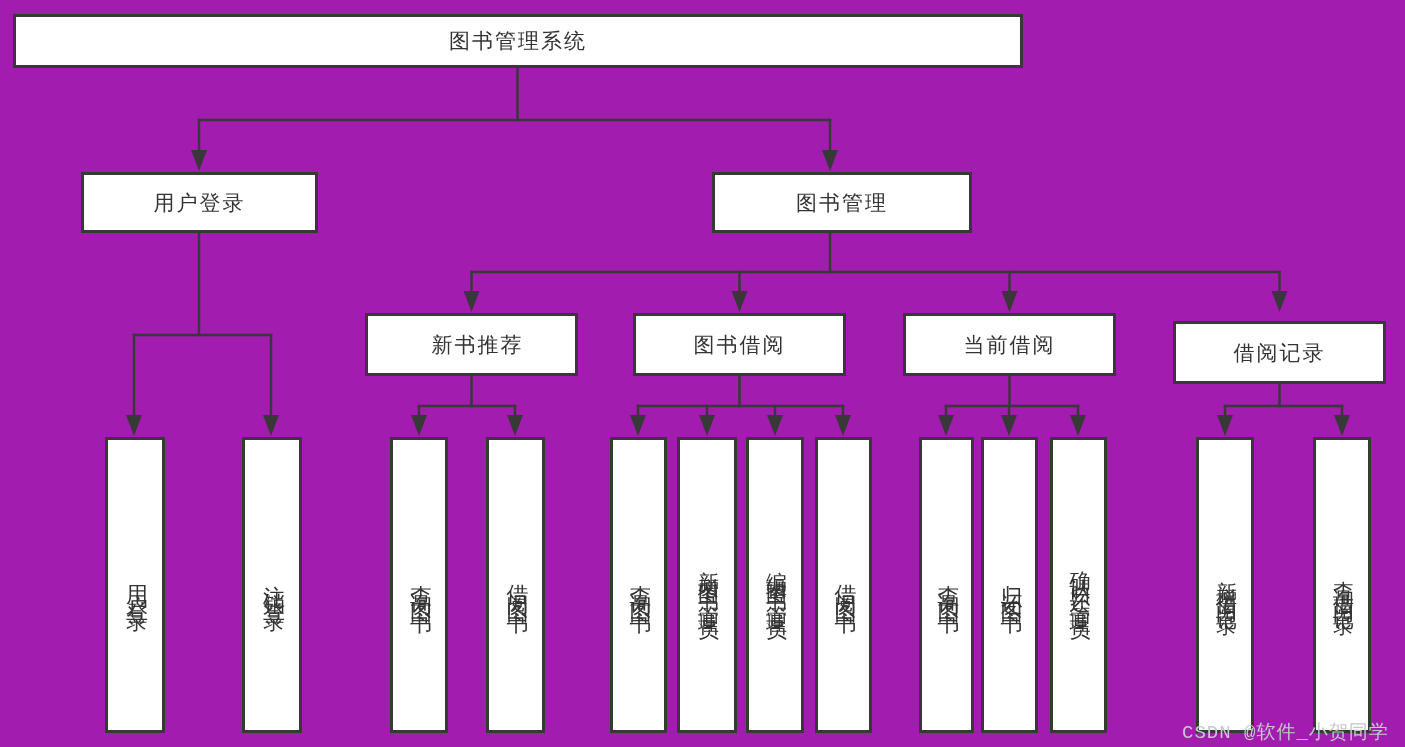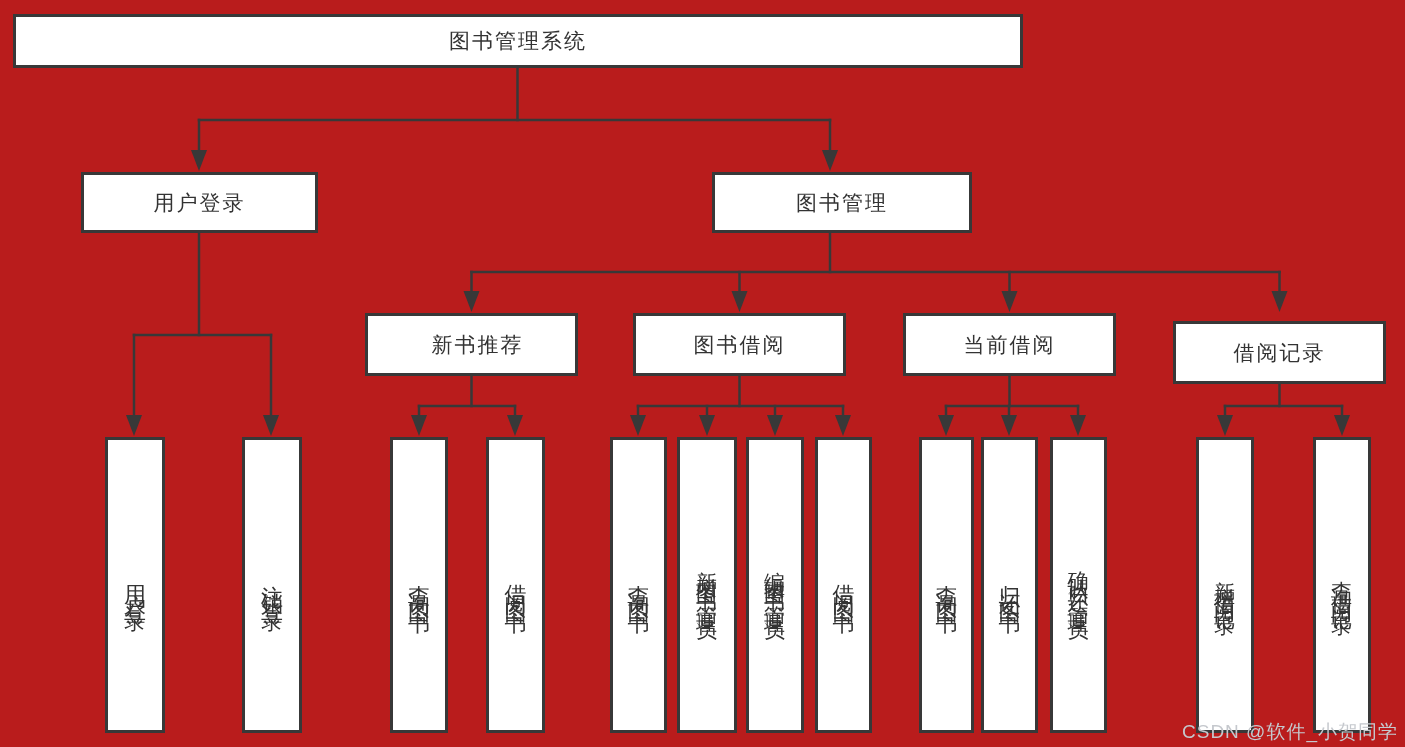--- a/index.html
+++ b/index.html
@@ -1,21 +1,21 @@
 <!DOCTYPE html>
 <html><head>
 <meta charset="utf-8">
 <style>
   html,body{margin:0;padding:0;background:#ffffff;}
   #stage{
     position:relative;
     width:1405px;height:747px;
-    background:#b91c1c;
+    background:#a21caf;
     overflow:hidden;
-    font-family:Liberation Sans, sans-serif;
+    font-family:Liberation Mono, monospace;
   }
   #connectors{position:absolute;left:0;top:0;z-index:1;}
   .hbox{
     position:absolute;z-index:2;
     box-sizing:border-box;
     border:3px solid #383838;
     background:#ffffff;
     display:flex;align-items:center;justify-content:center;
     font-size:21px;color:#333333;letter-spacing:2px;
     white-space:nowrap;

